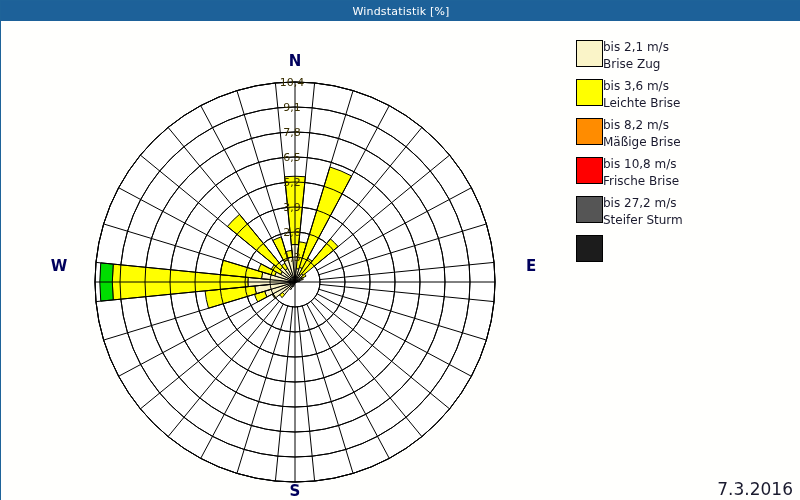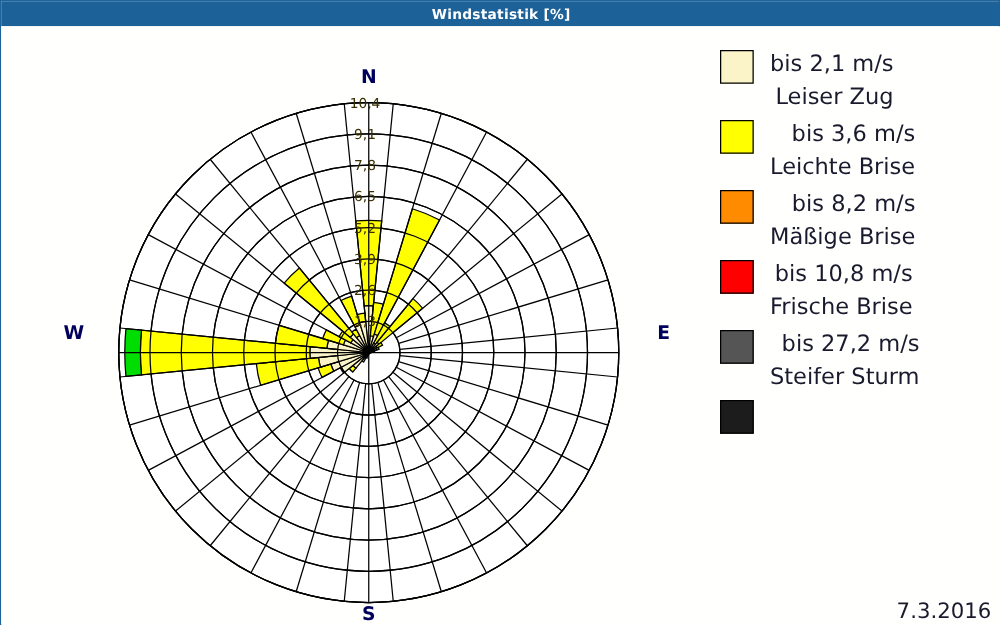--- a/index.html
+++ b/index.html
@@ -11,21 +11,21 @@
   #app{
     position:relative;width:800px;height:500px;
     box-sizing:border-box;
     border:1px solid #1e6399;
     background:#fffffd;
   }
   #titlebar{
     position:absolute;left:0;top:0;width:800px;height:20px;
     background:#1d6199;
     color:#ffffff;
-    font-size:11px;font-weight:bold;
+    font-size:11px;font-weight:normal;
     display:flex;align-items:center;justify-content:center;
     letter-spacing:0.2px;
   }
   #content{
     position:absolute;left:0;top:20px;width:800px;height:480px;
     background:#fffffd;
   }
   #rose-wrap{
     position:absolute;left:0;top:0;width:560px;height:480px;
   }
@@ -37,25 +37,23 @@
     display:flex;align-items:flex-start;margin-bottom:5px;
   }
   .legend-swatch{
     width:27px;height:27px;
     border:1px solid #000000;
     box-sizing:border-box;
     flex:0 0 auto;
     margin-top:1px;
   }
   .legend-text{
-    margin-left:13px;
-    font-size:18px;
+    font-size:12px;
     color:#1a1a2e;
     line-height:1.42;
-    text-align:right;
   }
   .legend-text div{white-space:nowrap;}
   #datestamp{
     position:absolute;right:8px;bottom:2px;
     font-size:17px;color:#1a1a2e;
   }
   text{font-family:"DejaVu Sans","Liberation Sans",sans-serif;}
   .cardinal{font-size:15px;font-weight:bold;fill:#00005c;}
   .ringlabel{font-size:11px;fill:#3a2f00;}
 </style>
@@ -200,21 +198,21 @@
           <text class="cardinal" x="58" y="250" text-anchor="middle">W</text>
         </g>
       </svg>
     </div>
 
     <div id="legend">
         <div class="legend-row">
           <div class="legend-swatch" style="background: rgb(250, 244, 200);"></div>
           <div class="legend-text">
             <div>bis 2,1 m/s</div>
-            <div>Leiser Zug</div>
+            <div>Brise Zug</div>
           </div>
         </div>
         <div class="legend-row">
           <div class="legend-swatch" style="background: rgb(255, 255, 0);"></div>
           <div class="legend-text">
             <div>bis 3,6 m/s</div>
             <div>Leichte Brise</div>
           </div>
         </div>
         <div class="legend-row">

